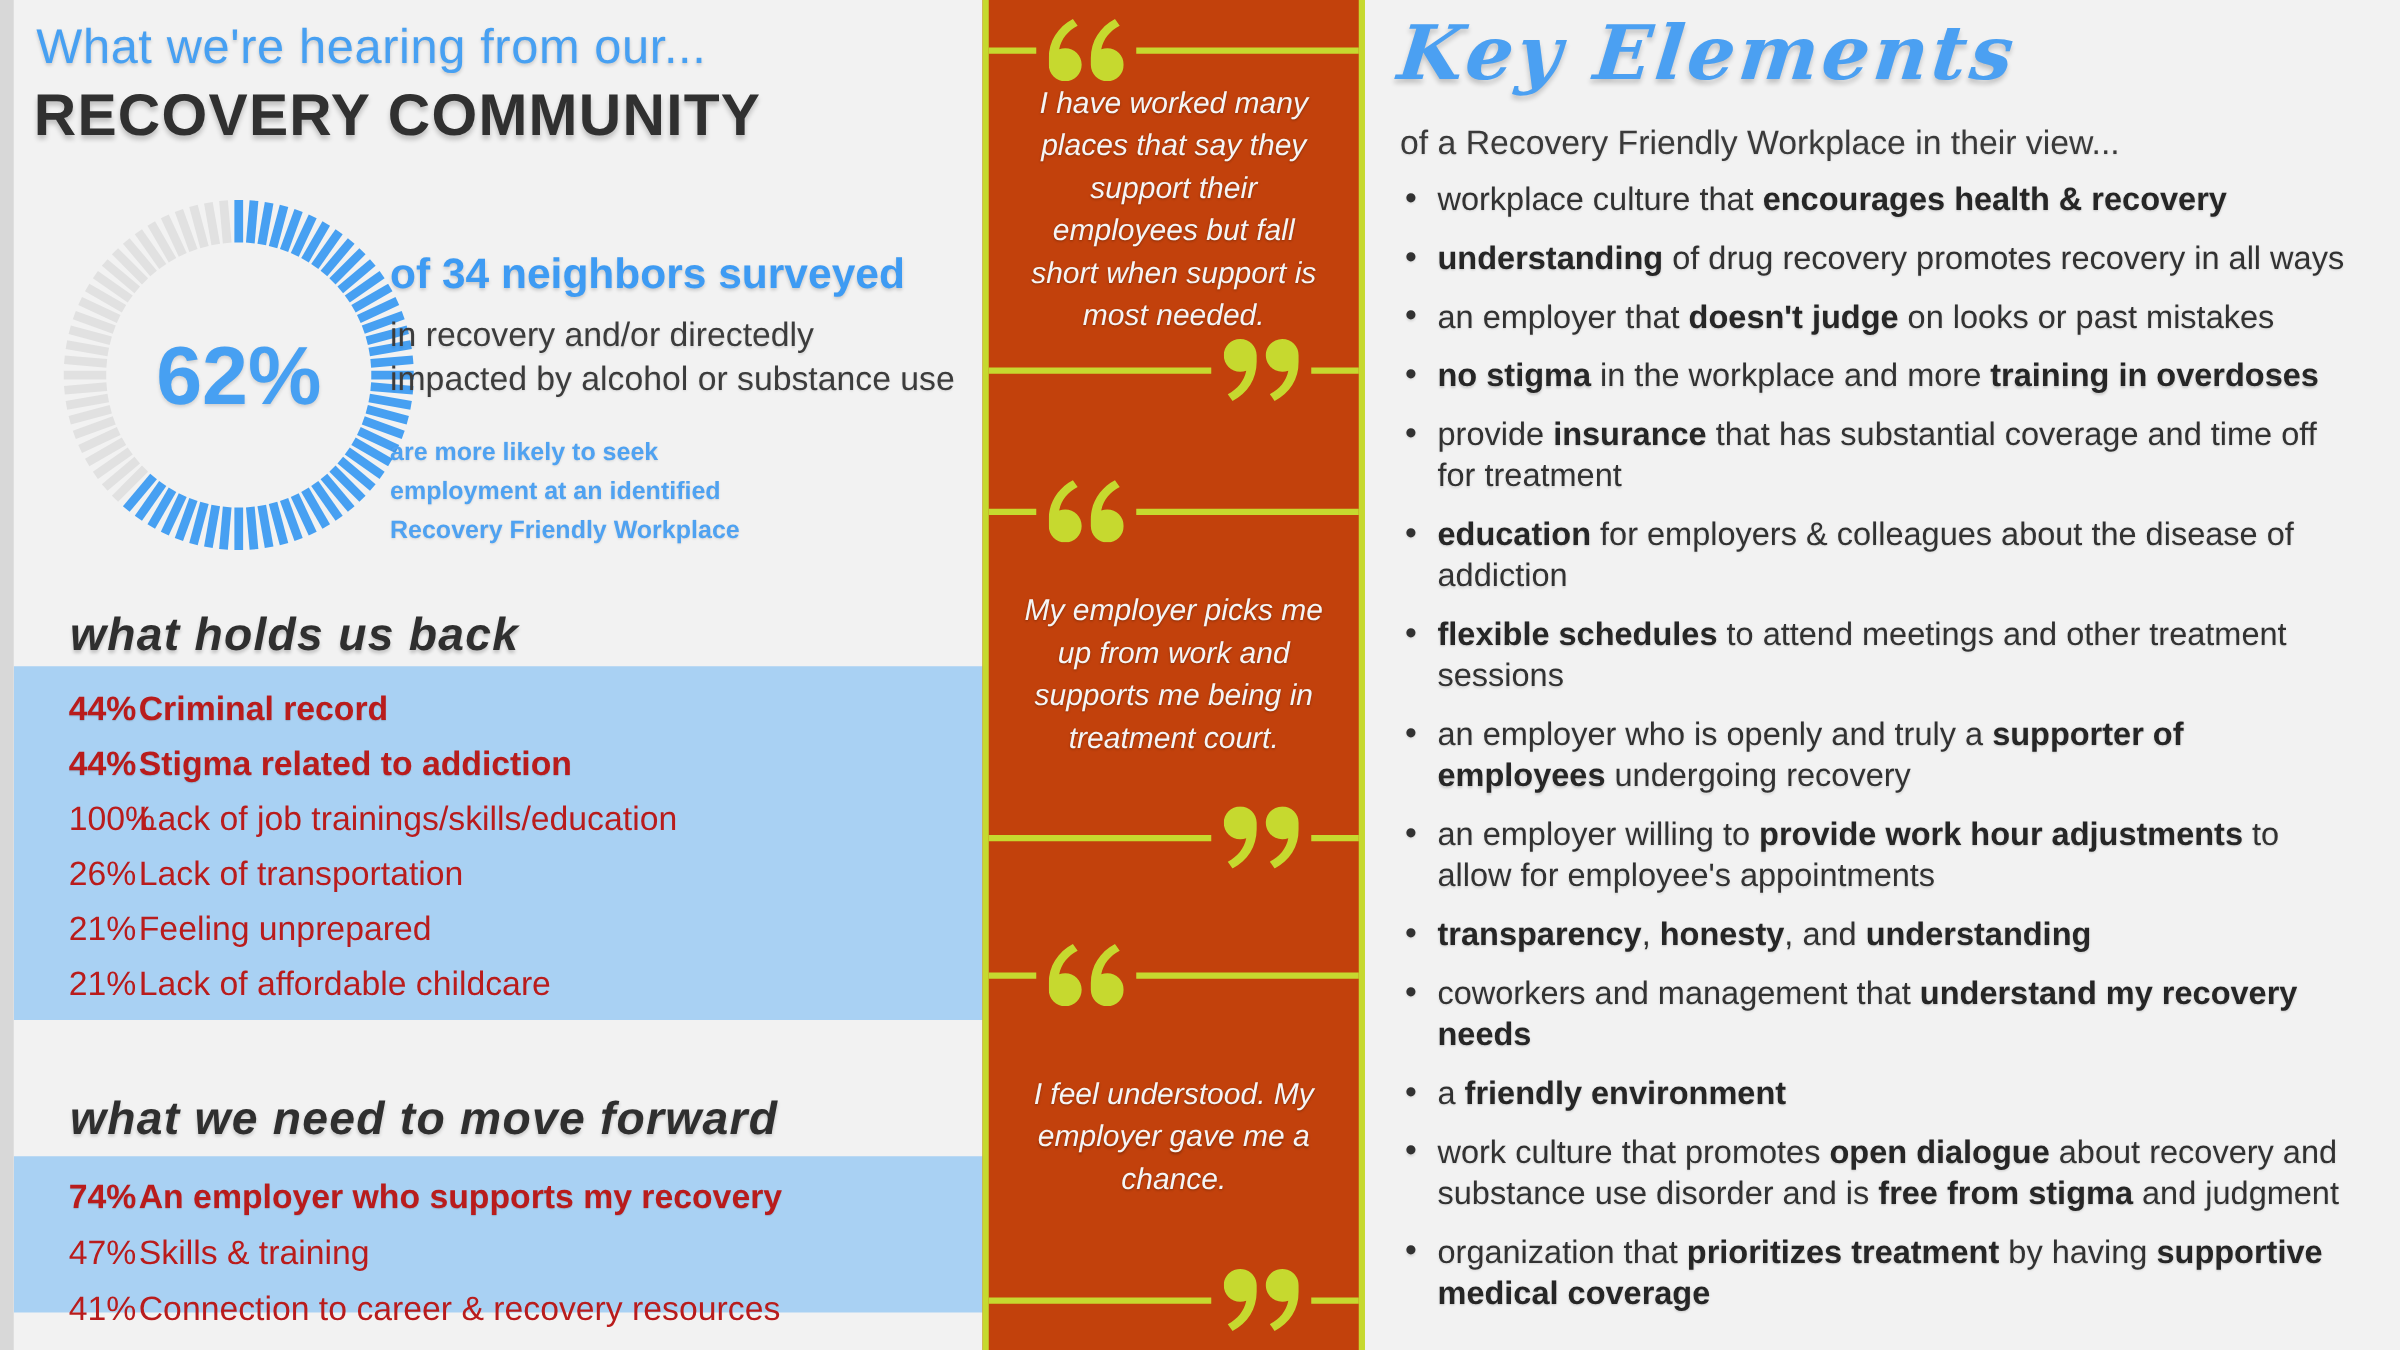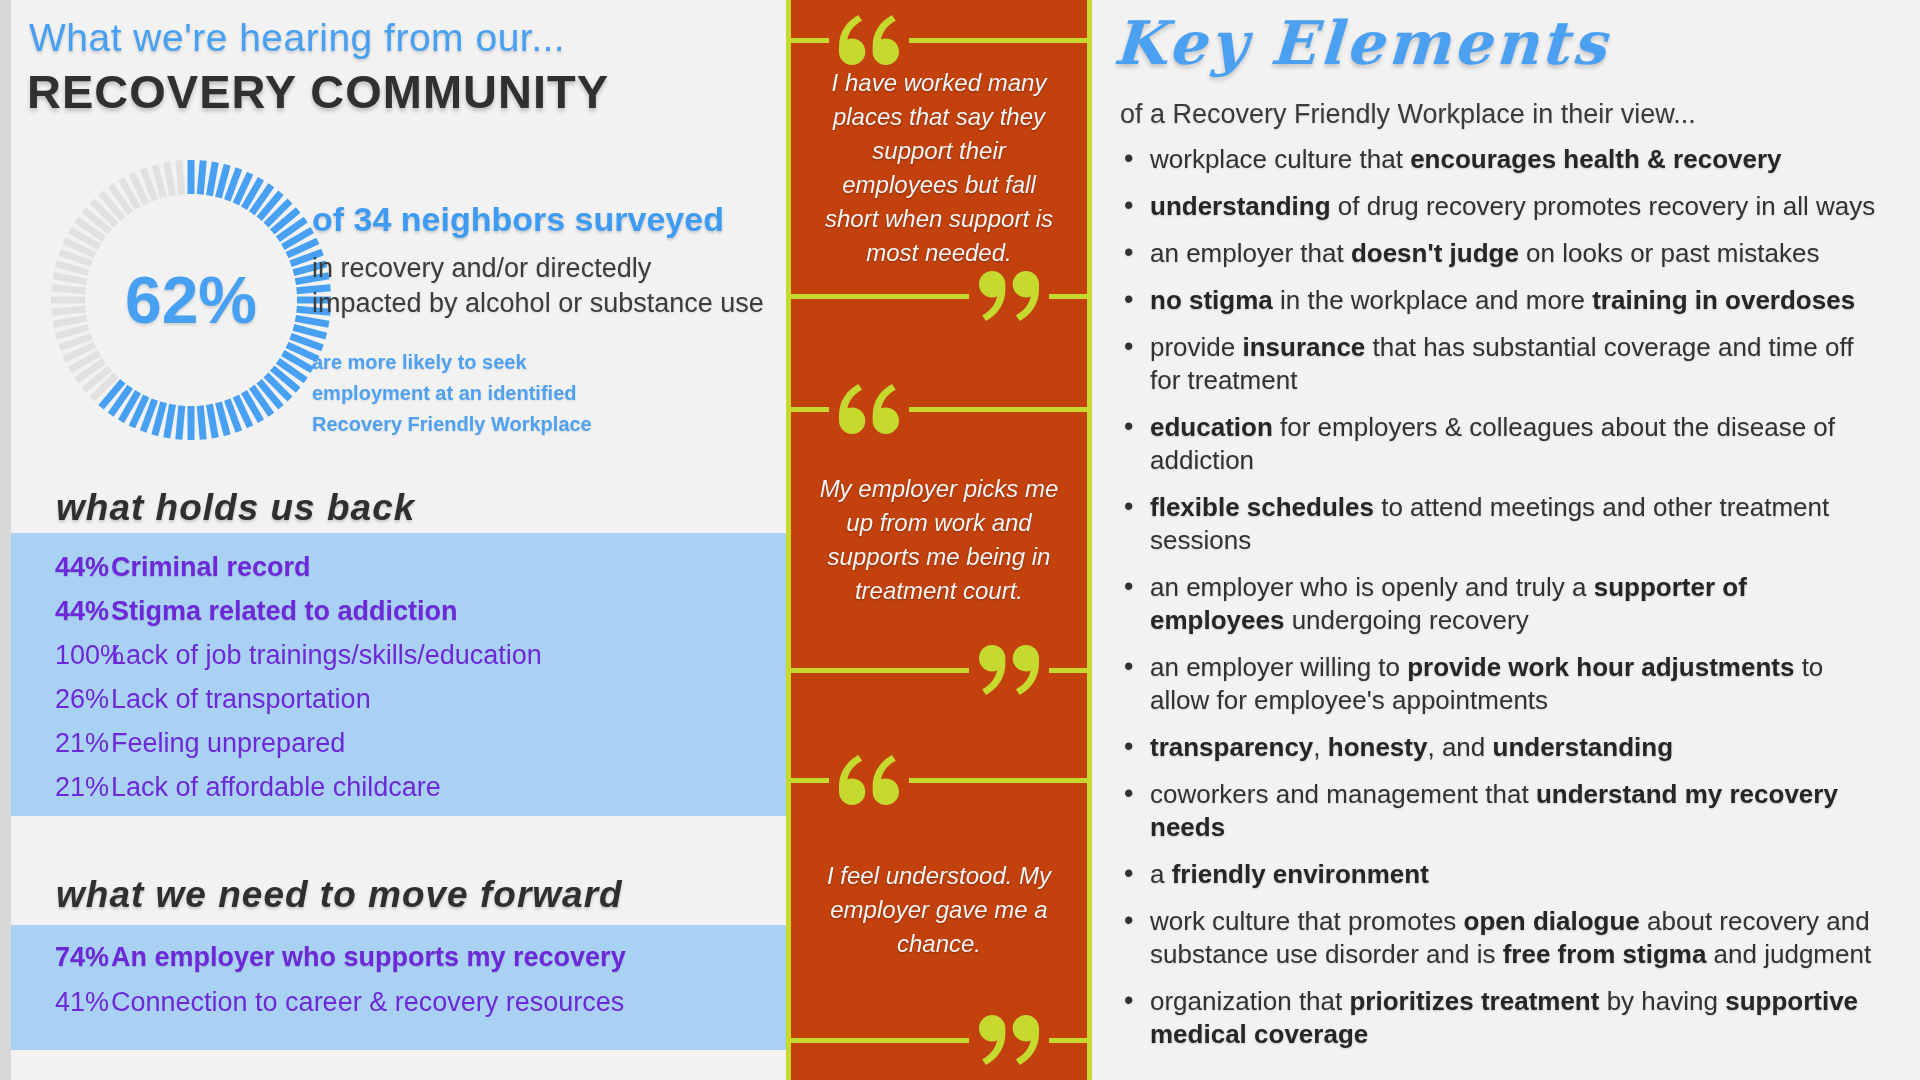--- a/index.html
+++ b/index.html
@@ -27,21 +27,21 @@
             text-shadow:0 1px 2px rgba(0,0,0,.12); }
 
   .section-heading { position:absolute; left:45px; font-style:italic; font-size:37px; color:#2F2F2F;
             text-shadow:0 2px 3px rgba(0,0,0,.2); letter-spacing:1px; }
   #holds-heading { top:487px; }
   #forward-heading { top:874px; }
 
   .blue-box { position:absolute; left:0; width:775px; background:#A9D1F3; }
   #holds-box { top:533px; height:283px; padding:12px 0 0 44px; }
   #forward-box { top:925px; height:125px; padding:10px 0 0 44px; }
-  .stat-row-item { height:44px; display:flex; align-items:center; font-size:27px; color:#6d28d9; }
+  .stat-row-item { height:44px; display:flex; align-items:center; font-size:27px; color:#b91c1c; }
   #forward-box .stat-row-item { height:45px; }
   .stat-row-item .pct { display:inline-block; width:56px; }
   .stat-row-item .lbl { margin-left:0px; }
   .stat-row-item.bold { font-weight:bold; text-shadow:0 1px 1px rgba(0,0,0,.15); }
 
   
   .mid-col { position:absolute; left:775px; top:0; width:306px; height:1080px; background:#c2410c;
              border-left:5px solid #C6D92F; border-right:5px solid #C6D92F; }
   .sep { position:absolute; left:0; right:0; height:54px; display:flex; align-items:center; }
   .sep .ln { height:5px; background:#C6D92F; }
@@ -194,20 +194,24 @@
         </div>
       </div>
 
     <h2 class="section-heading" id="forward-heading">what we need to move forward</h2>
     <div class="blue-box" id="forward-box">
         <div class="stat-row-item bold">
           <span class="pct">74%</span>
           <span class="lbl">An employer who supports my recovery</span>
         </div>
         <div class="stat-row-item">
+          <span class="pct">47%</span>
+          <span class="lbl">Skills &amp; training</span>
+        </div>
+        <div class="stat-row-item">
           <span class="pct">41%</span>
           <span class="lbl">Connection to career &amp; recovery resources</span>
         </div>
       </div>
   </section>
 
   <section class="mid-col" id="quote-col">
       <div class="sep" style="top: 13px;">
         <span class="ln fixed"></span>
         <svg viewBox="0 0 41 34" width="60" height="50" class="qglyph open">

